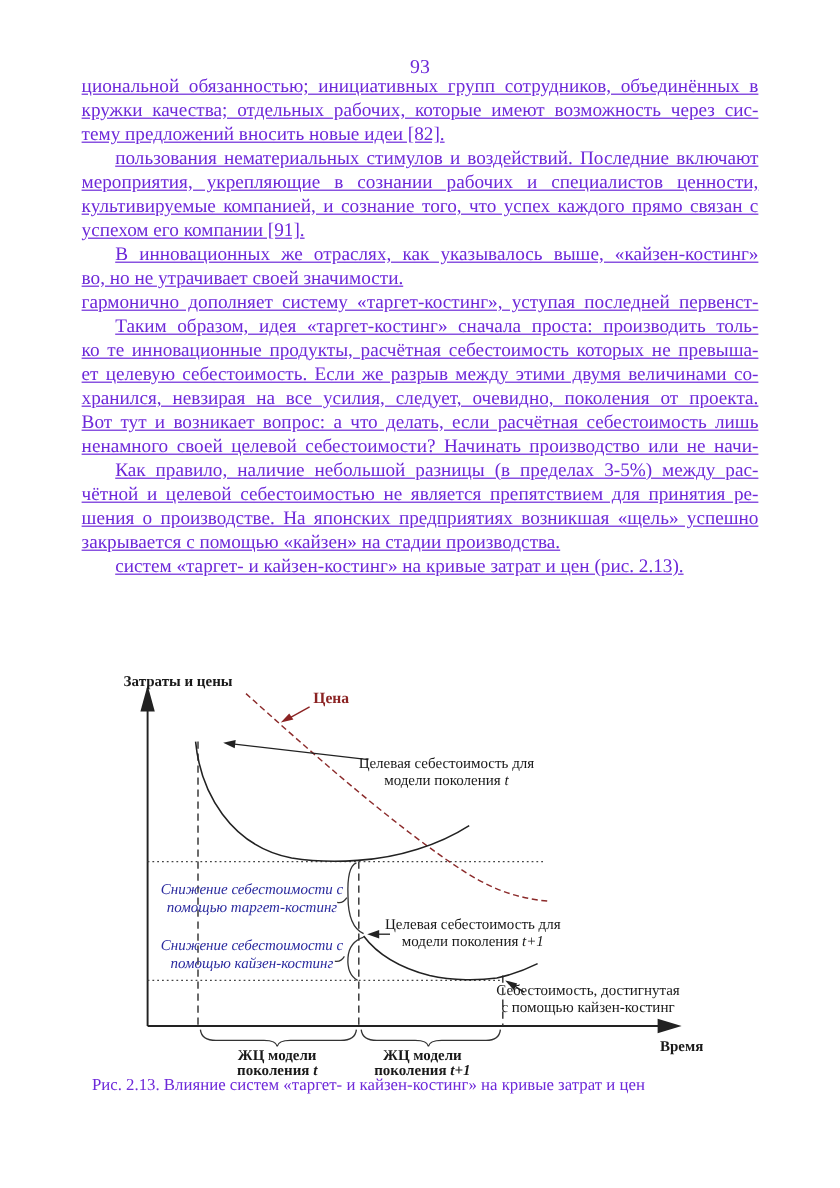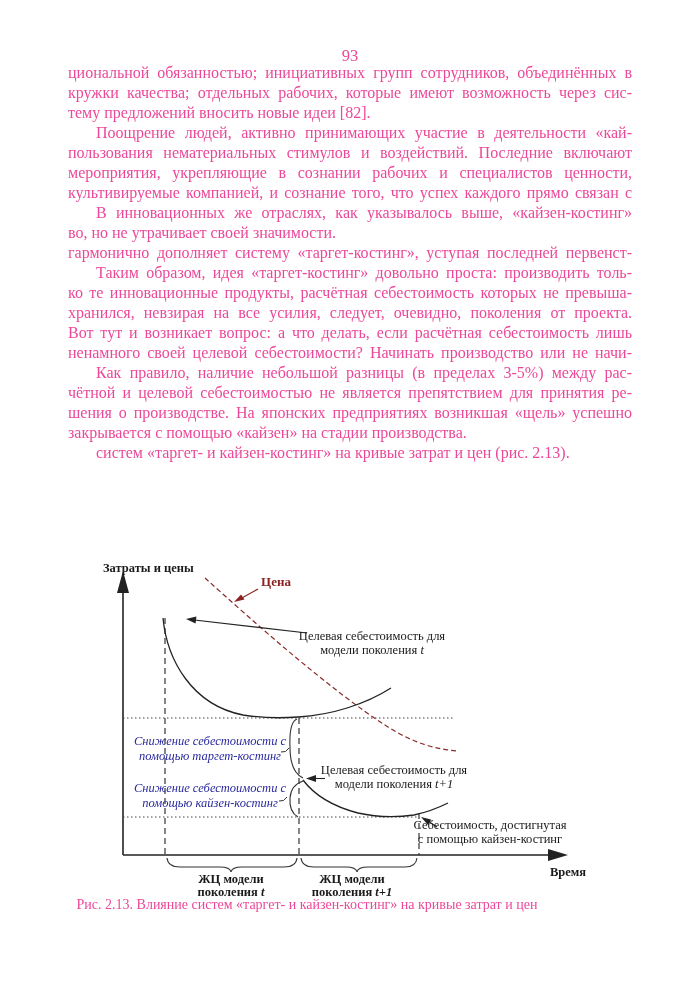--- a/index.html
+++ b/index.html
@@ -1,29 +1,29 @@
 <!DOCTYPE html>
 <html lang="ru"><head>
 <meta charset="utf-8">
 <style>
   html,body { margin:0; padding:0; background:#888; }
   .page {
     position:relative; width:700px; height:990px; margin:0 auto;
     background:#ffffff; overflow:hidden;
-    font-family:"Liberation Serif", serif; color:#ec4899;
+    font-family:"Liberation Serif", serif; color:#6d28d9;
   }
   .page-number {
     position:absolute; top:46px; left:0; width:700px;
     text-align:center; font-size:16.5px;
   }
   .body-text {
     position:absolute; top:63px; left:68px; width:564px;
     font-size:16px; line-height:20px;
   }
-  .para { margin:0; }
+  .para { margin:0;text-decoration:underline; }
   .para .line { text-align:justify; text-align-last:justify; }
   .para .line.last { text-align-last:auto; }
   .para.indent .line:first-child { text-indent:28px; }
   .figure { position:absolute; top:555px; left:0; width:700px; height:350px; }
   .figure svg { display:block; }
   .figure text { font-family:"Liberation Serif", serif; fill:#1a1a1a; font-size:12.5px; }
   .figure text.b { font-weight:bold; }
   .figure text.blue { fill:#2a2a9e; font-style:italic; }
   .figure text.red { fill:#8b2323; font-weight:bold; font-size:13px; }
   .caption {
@@ -38,33 +38,34 @@
 
   <div class="page-number">93</div>
 
   <div class="body-text">
       <div class="para">
         <div class="line">циональной обязанностью; инициативных групп сотрудников, объединённых в</div>
         <div class="line">кружки качества; отдельных рабочих, которые имеют возможность через сис-</div>
         <div class="line last">тему предложений вносить новые идеи [82].</div>
       </div>
       <div class="para indent">
-        <div class="line">Поощрение людей, активно принимающих участие в деятельности «кай-</div>
         <div class="line">пользования нематериальных стимулов и воздействий. Последние включают</div>
         <div class="line">мероприятия, укрепляющие в сознании рабочих и специалистов ценности,</div>
         <div class="line">культивируемые компанией, и сознание того, что успех каждого прямо связан с</div>
+        <div class="line last">успехом его компании [91].</div>
       </div>
       <div class="para indent">
         <div class="line">В инновационных же отраслях, как указывалось выше, «кайзен-костинг»</div>
         <div class="line last">во, но не утрачивает своей значимости.</div>
         <div class="line">гармонично дополняет систему «таргет-костинг», уступая последней первенст-</div>
       </div>
       <div class="para indent">
-        <div class="line">Таким образом, идея «таргет-костинг» довольно проста: производить толь-</div>
+        <div class="line">Таким образом, идея «таргет-костинг» сначала проста: производить толь-</div>
         <div class="line">ко те инновационные продукты, расчётная себестоимость которых не превыша-</div>
+        <div class="line">ет целевую себестоимость. Если же разрыв между этими двумя величинами со-</div>
         <div class="line">хранился, невзирая на все усилия, следует, очевидно, поколения от проекта.</div>
         <div class="line">Вот тут и возникает вопрос: а что делать, если расчётная себестоимость лишь</div>
         <div class="line">ненамного своей целевой себестоимости? Начинать производство или не начи-</div>
       </div>
       <div class="para indent">
         <div class="line">Как правило, наличие небольшой разницы (в пределах 3-5%) между рас-</div>
         <div class="line">чётной и целевой себестоимостью не является препятствием для принятия ре-</div>
         <div class="line">шения о производстве. На японских предприятиях возникшая «щель» успешно</div>
         <div class="line last">закрывается с помощью «кайзен» на стадии производства.</div>
       </div>

